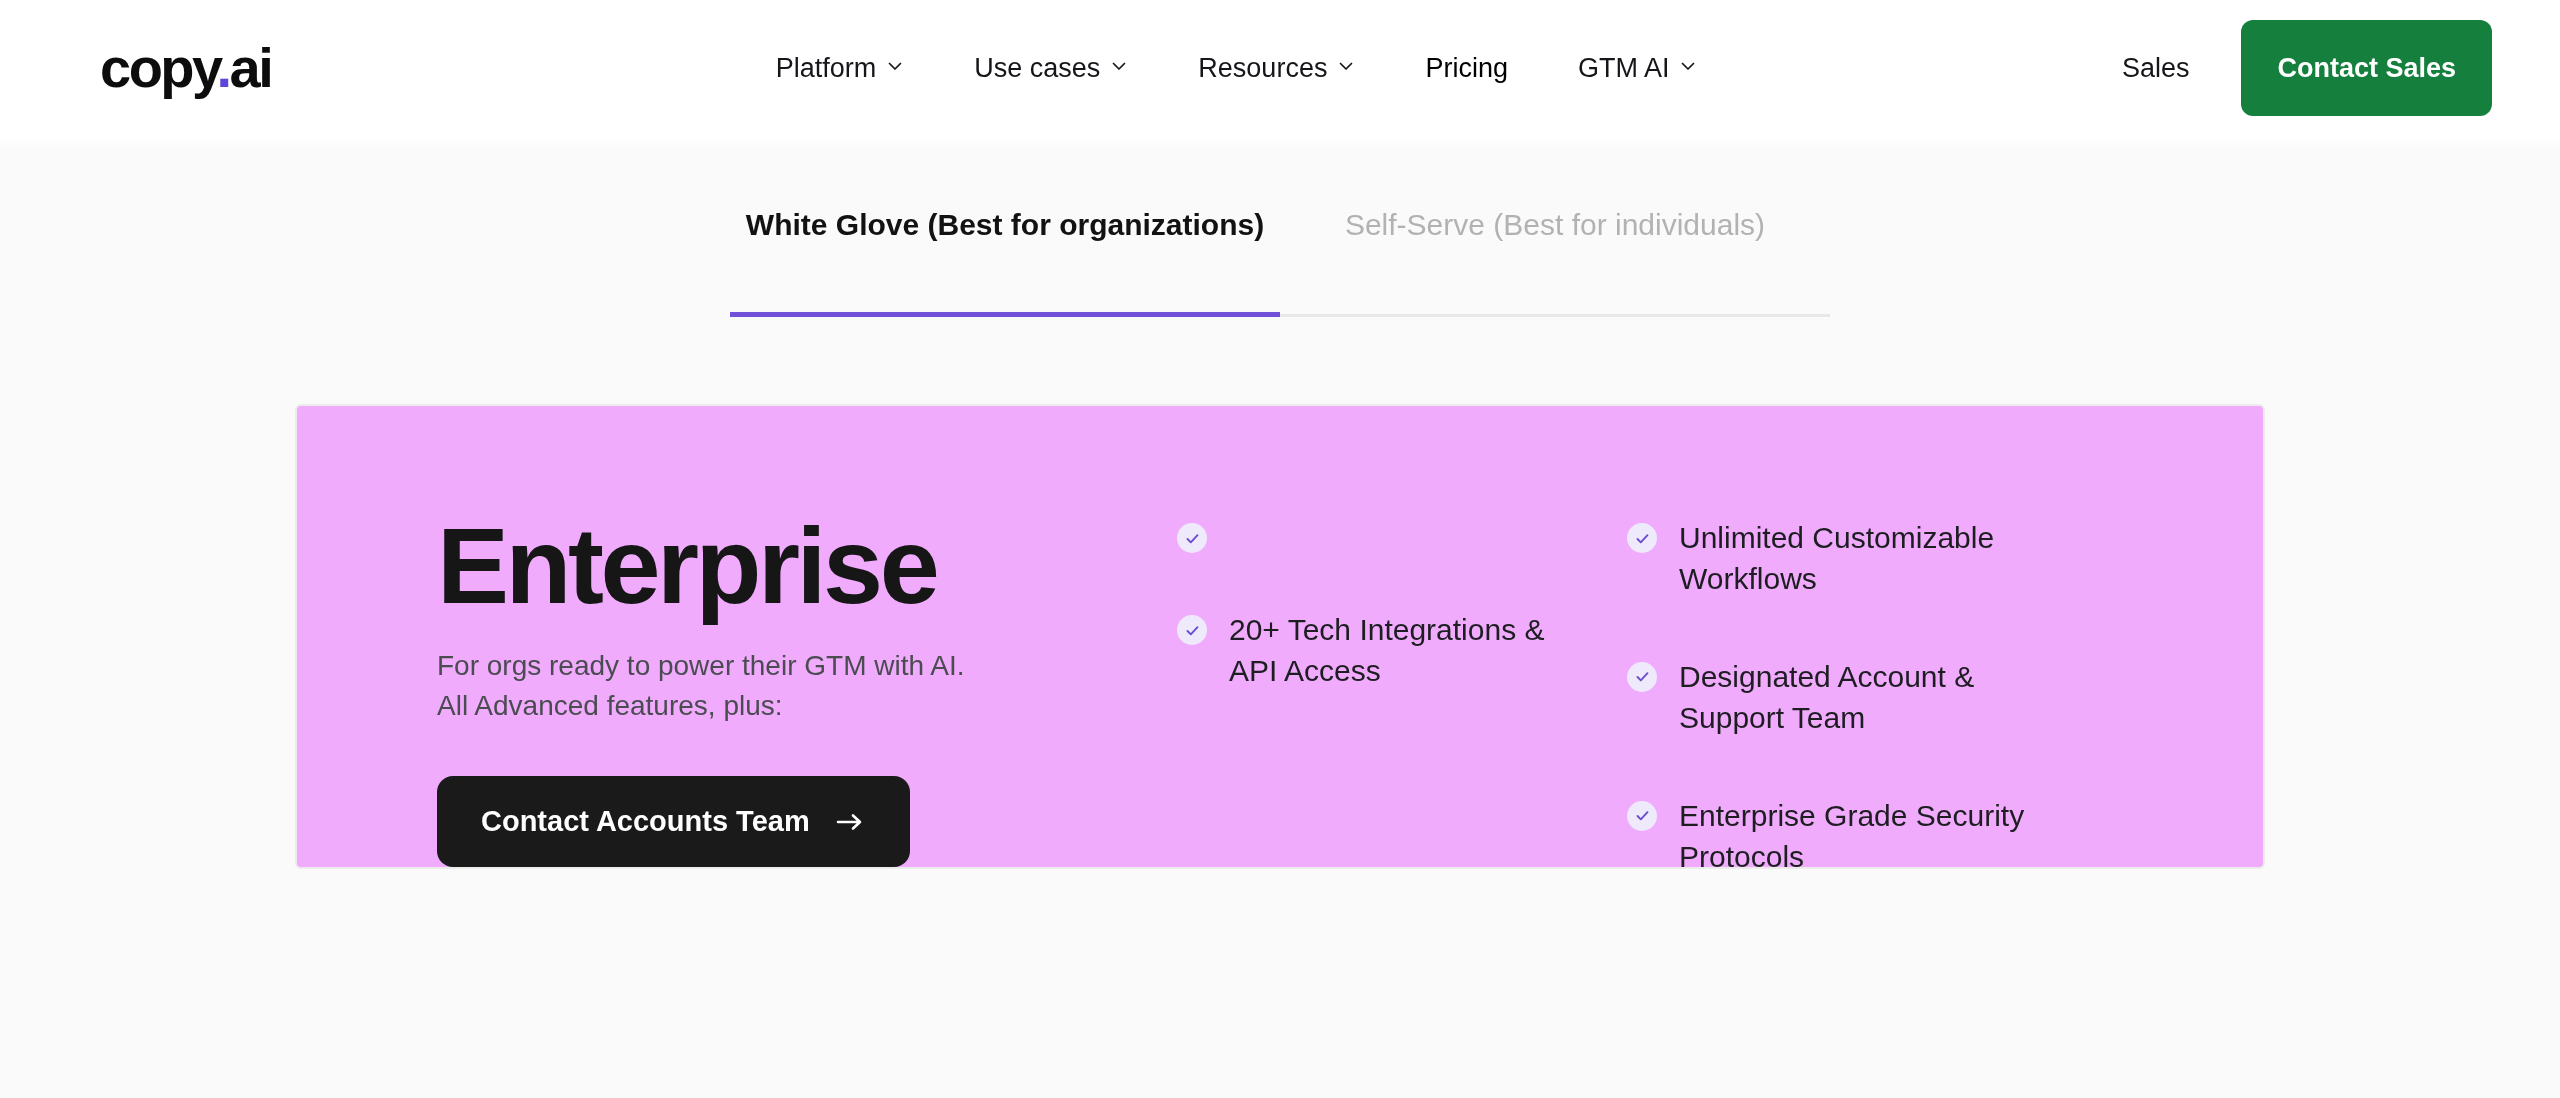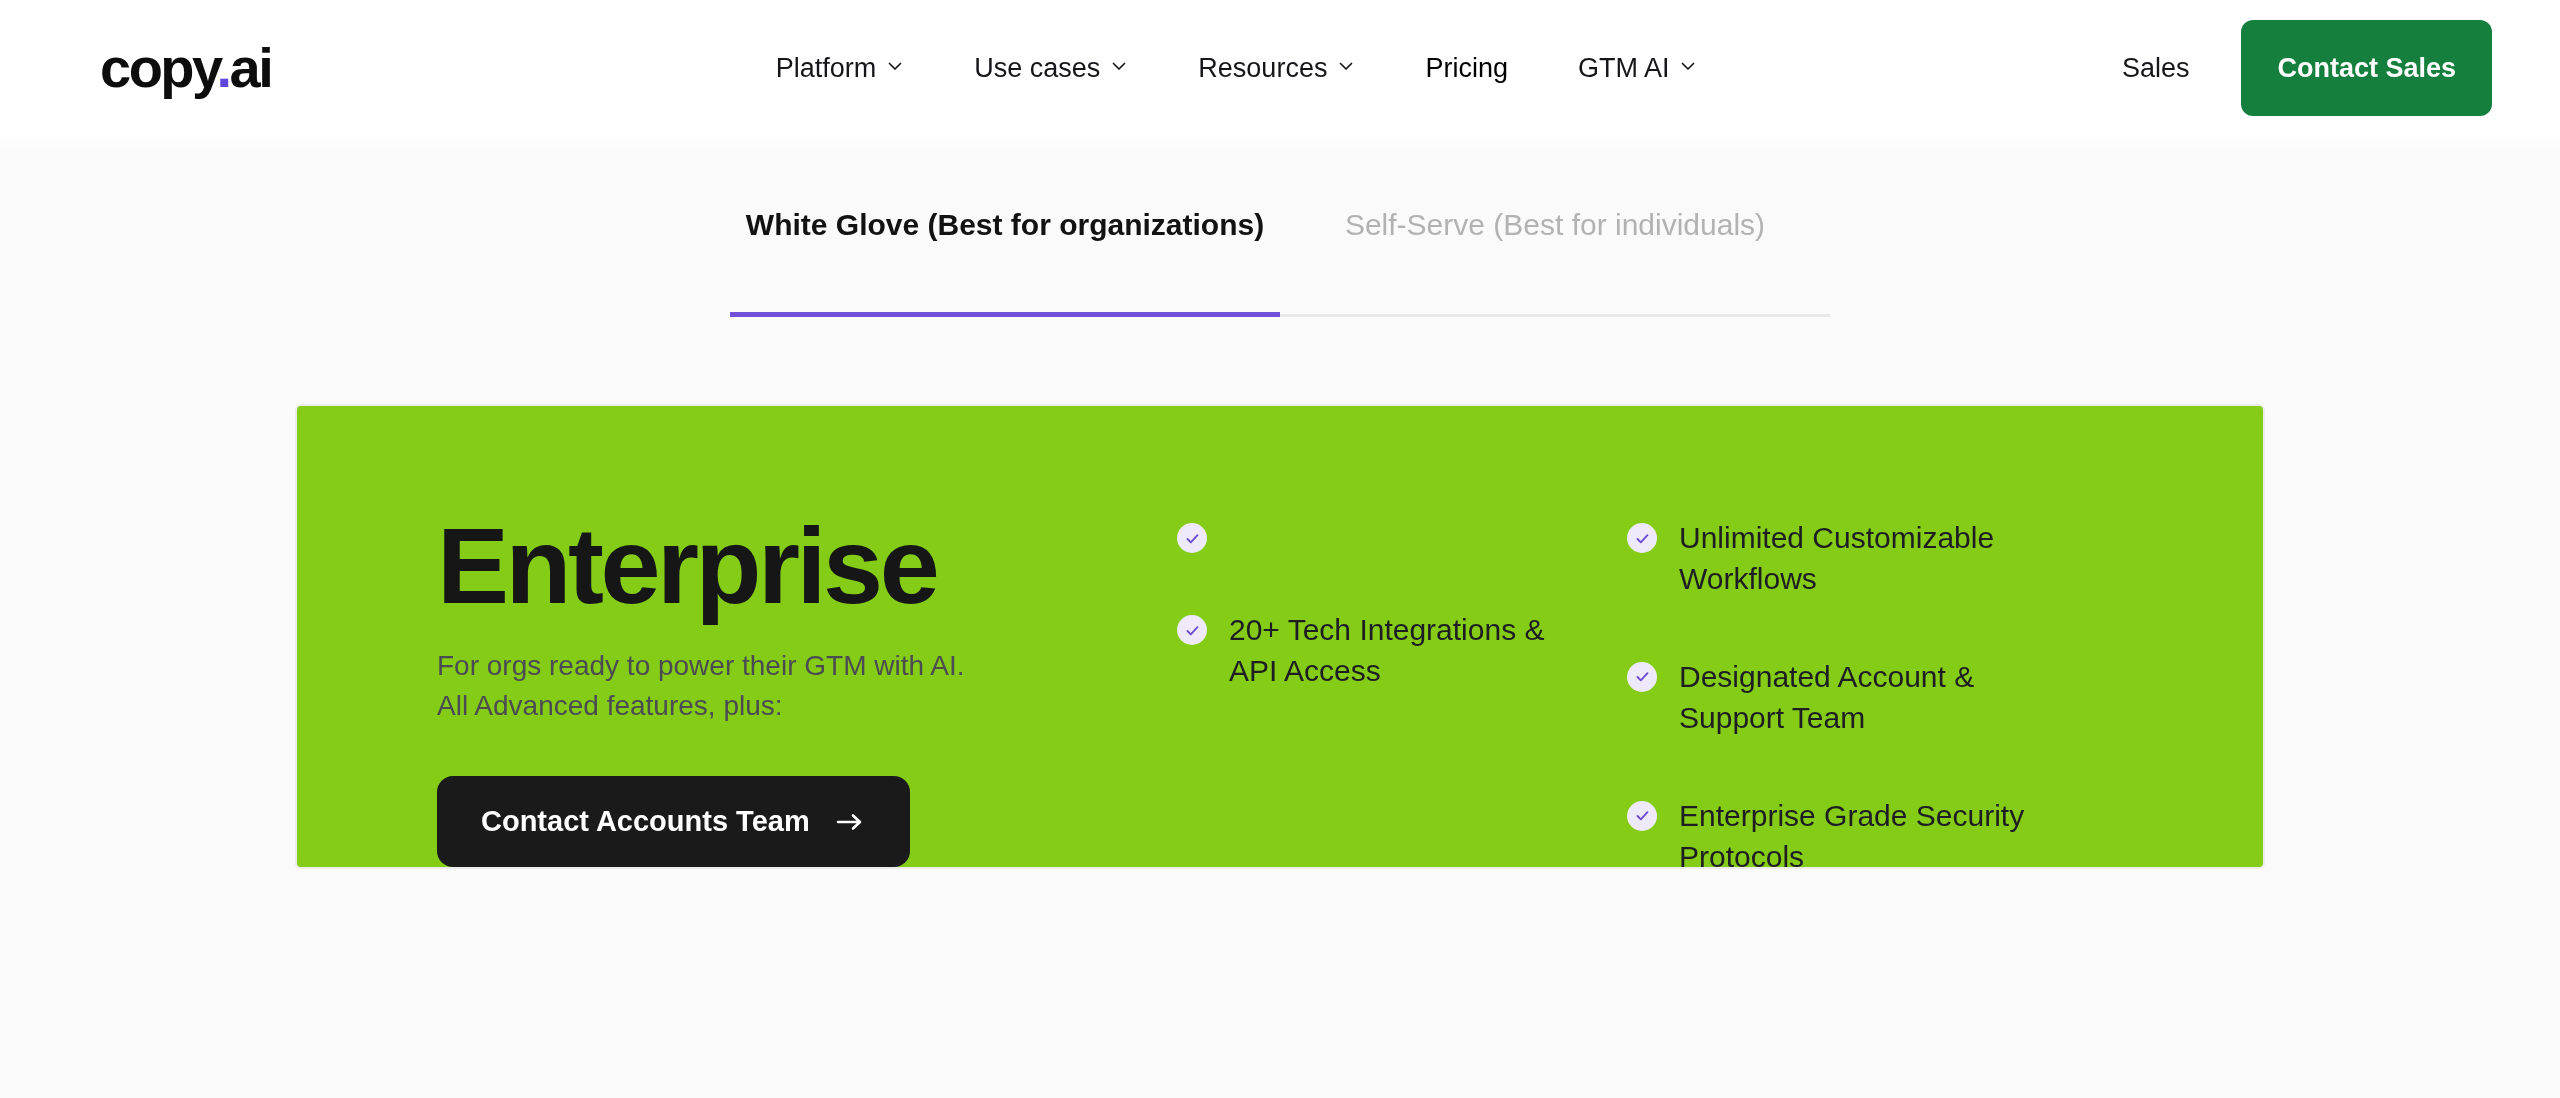--- a/index.html
+++ b/index.html
@@ -134,21 +134,21 @@
 
   
   .card-wrap {
     display: flex;
     justify-content: center;
     margin-top: 87px;
   }
   .card {
     width: 1970px;
     height: 465px;
-    background: #84cc16;
+    background: #f0abfc;
     border: 2px solid #ececec;
     border-radius: 6px;
     display: flex;
     align-items: flex-start;
     padding: 106px 0 0 0;
   }
 
   .card-left {
     width: 880px;
     padding-left: 140px;

